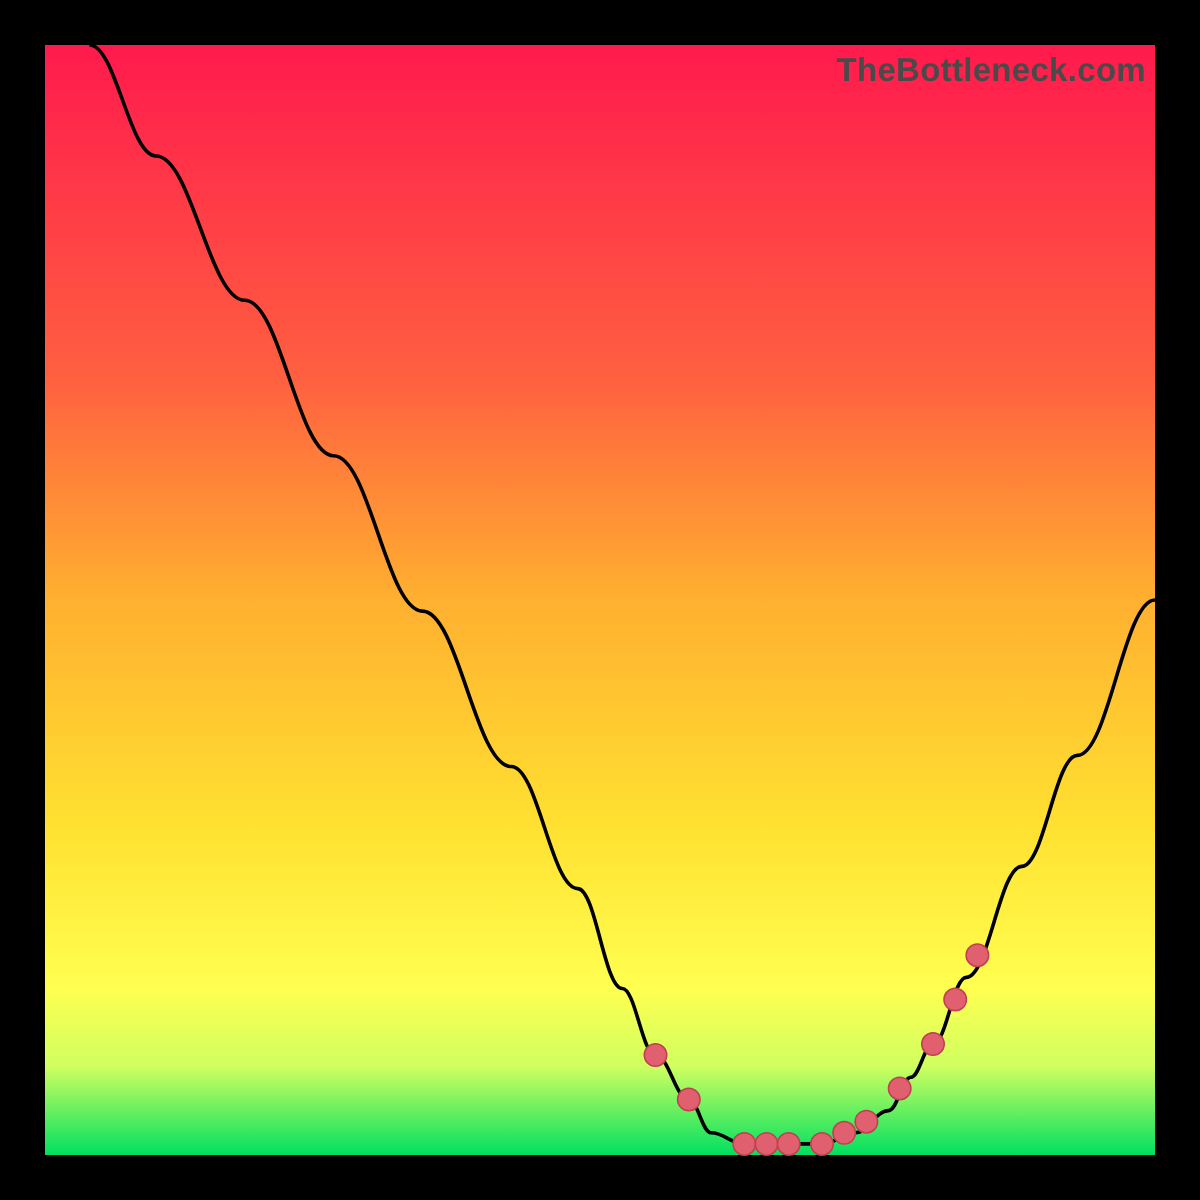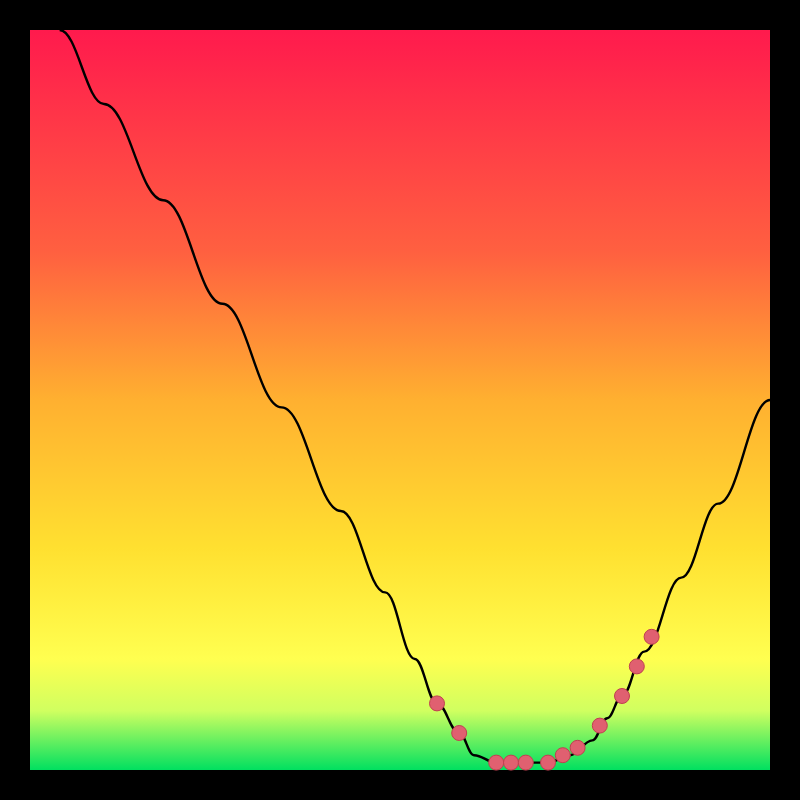--- a/index.html
+++ b/index.html
@@ -49,20 +49,21 @@
     height: 740px;
     overflow: visible;
   }
 </style>
 </head>
 <body>
 <div class="frame">
 
   <div class="plot-area">
 
+    <div class="attr">TheBottleneck.com</div>
 
     <svg class="overlay" viewBox="0 0 740 740">
       <path id="curve-path" fill="none" stroke="#000000" stroke-width="2.4" d="M 29.6 0 C 47.36 0 56.239999999999995 74 74 74 C 97.67999999999999 74 109.51999999999998 170.19999999999993 133.2 170.19999999999993 C 156.88 170.19999999999993 168.72 273.8 192.4 273.8 C 216.08 273.8 227.92000000000002 377.40000000000003 251.60000000000002 377.40000000000003 C 275.28000000000003 377.40000000000003 287.12 481 310.8 481 C 328.56 481 337.44 562.4 355.2 562.4 C 367.04 562.4 372.96 629 384.8 629 C 393.68 629 398.12000000000006 673.4 407.00000000000006 673.4 C 415.88000000000005 673.4 420.32 703 429.2 703 C 435.12 703 438.08 725.2 444 725.2 C 452.88 725.2 457.32 732.6 466.2 732.6 C 475.08 732.6 479.52000000000004 732.6 488.40000000000003 732.6 C 500.24 732.6 506.16 732.6 518 732.6 C 526.88 732.6 531.3199999999999 725.2 540.1999999999999 725.2 C 549.0799999999999 725.2 553.52 710.4 562.4 710.4 C 568.32 710.4 571.28 688.2 577.2 688.2 C 583.12 688.2 586.08 666 592 666 C 600.88 666 605.3199999999999 621.6 614.1999999999999 621.6 C 629 621.6 636.4 547.6 651.2 547.6 C 666 547.6 673.4000000000001 473.6 688.2 473.6 C 708.9200000000001 473.6 719.28 370 740 370"></path>
       <g id="dots">
           <circle cx="407.00000000000006" cy="673.4" r="7.5" fill="#e06070" stroke="#c04050" stroke-width="1"></circle>
           <circle cx="429.2" cy="703" r="7.5" fill="#e06070" stroke="#c04050" stroke-width="1"></circle>
           <circle cx="466.2" cy="732.6" r="7.5" fill="#e06070" stroke="#c04050" stroke-width="1"></circle>
           <circle cx="481" cy="732.6" r="7.5" fill="#e06070" stroke="#c04050" stroke-width="1"></circle>
           <circle cx="495.8" cy="732.6" r="7.5" fill="#e06070" stroke="#c04050" stroke-width="1"></circle>
           <circle cx="518" cy="732.6" r="7.5" fill="#e06070" stroke="#c04050" stroke-width="1"></circle>

